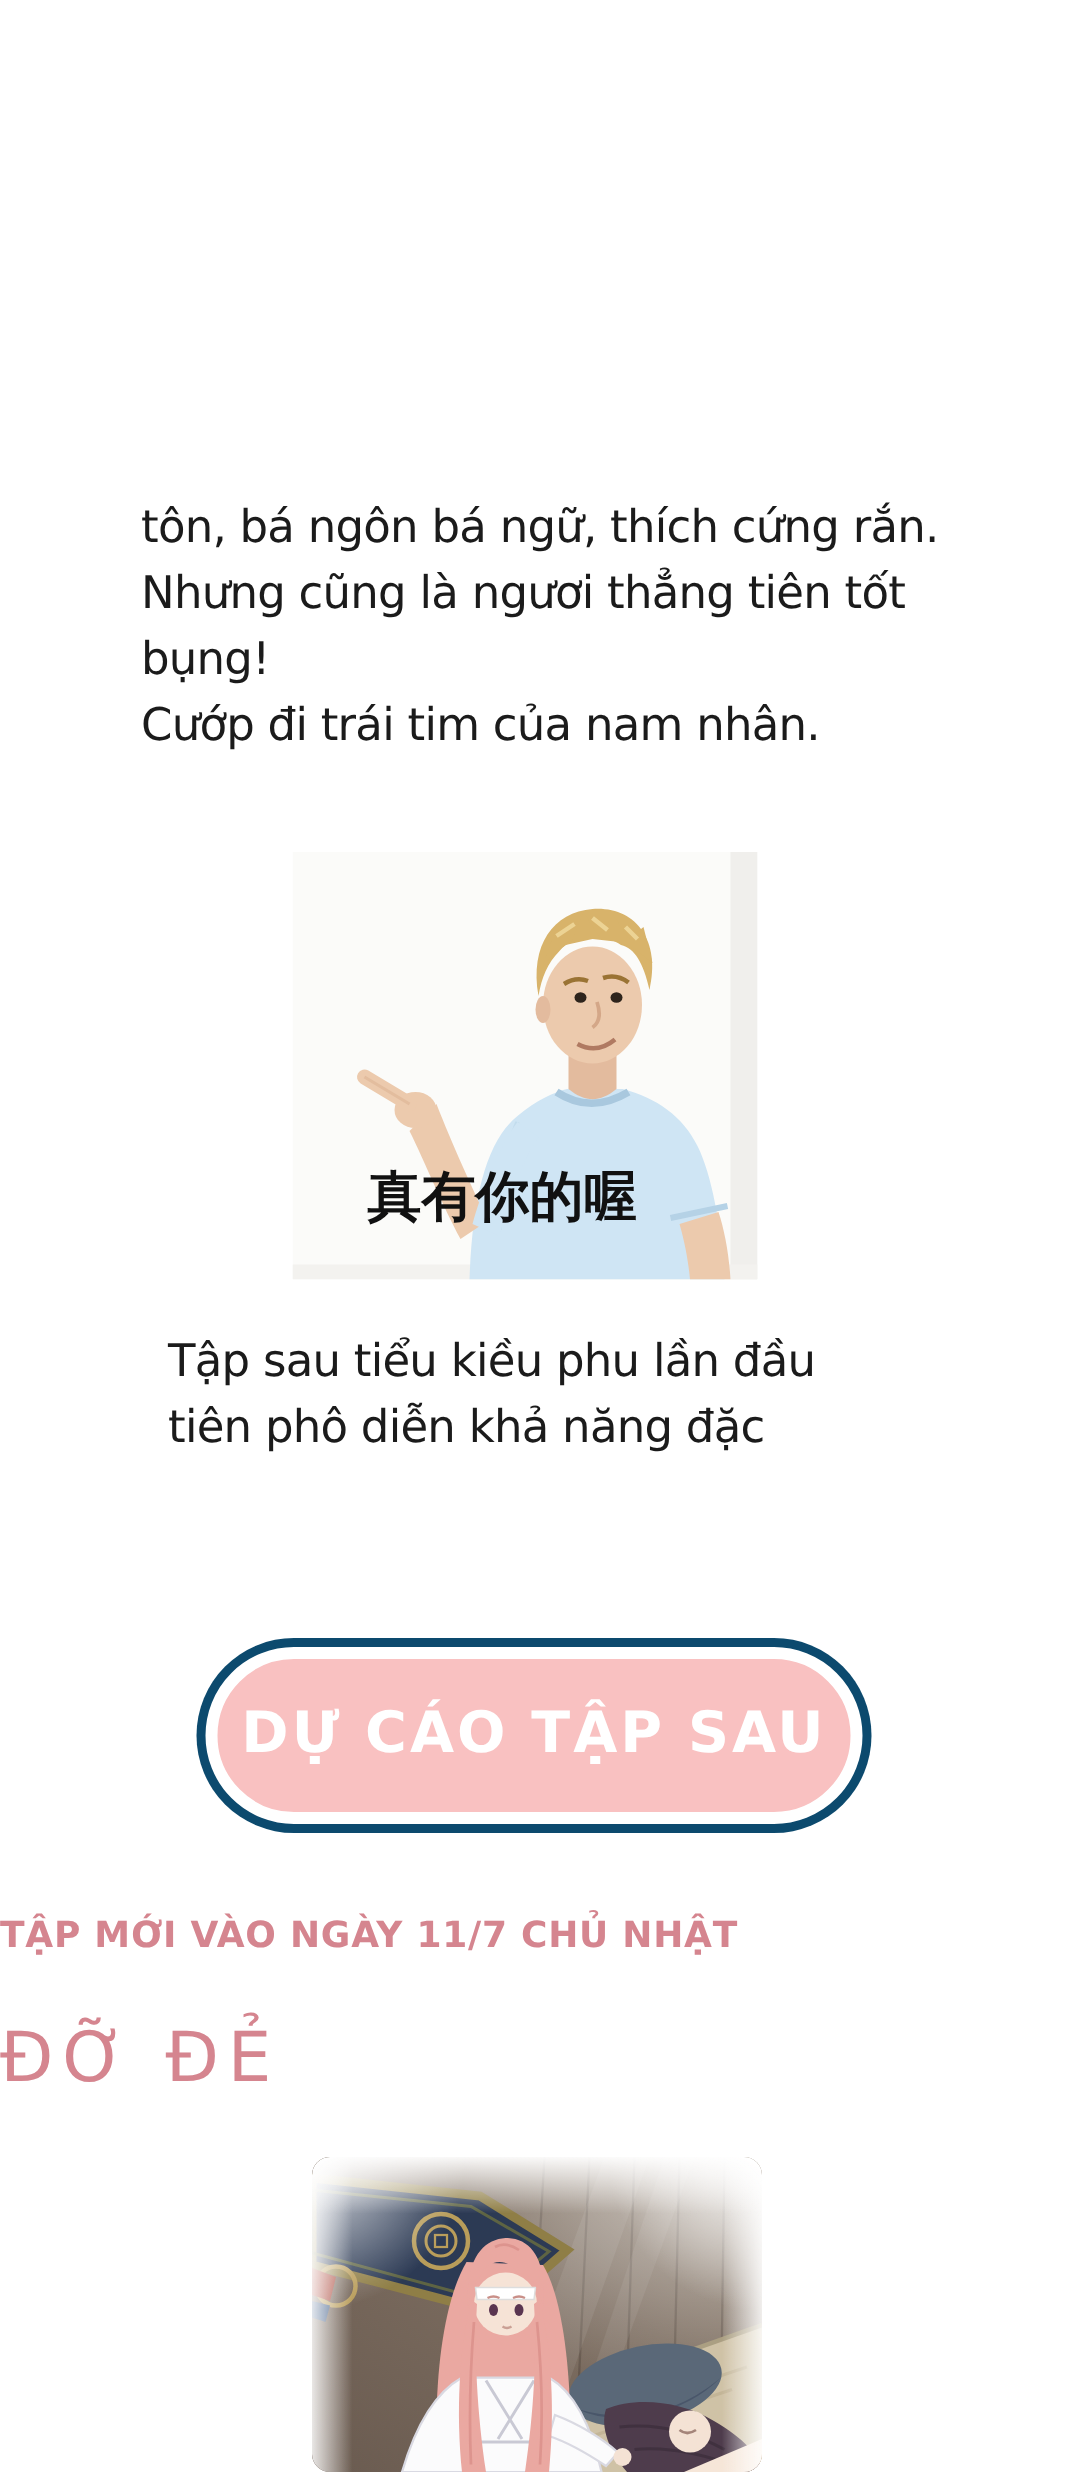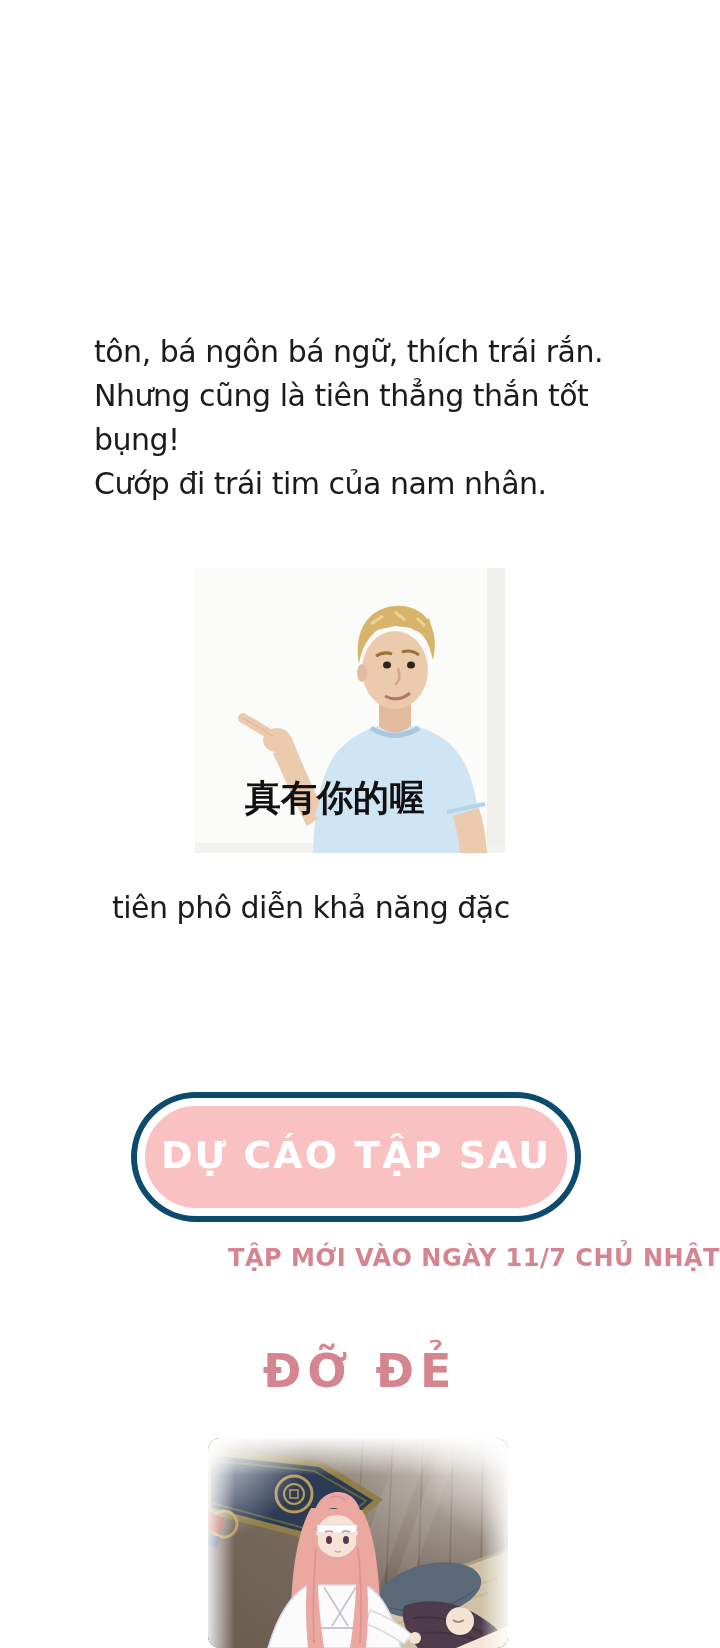--- a/index.html
+++ b/index.html
@@ -39,27 +39,27 @@
     border-radius:59px; background:#f9c1c1;
     display:flex; align-items:center; justify-content:center;
   }
   .preview-btn-label {
     font-size:38px; font-weight:bold; color:#ffffff;
     letter-spacing:2px; white-space:nowrap; padding-bottom:4px;
   }
 
   
   .episode-date {
-    position:absolute; left:0; top:1244px; width:720px;
-    text-align:right; font-size:24px; font-weight:bold;
+    position:absolute; left:0; top:1276px; width:720px;
+    text-align:left; font-size:24px; font-weight:bold;
     color:#d5858f; letter-spacing:0.5px; white-space:nowrap;
   }
   .episode-title {
     position:absolute; left:0; top:1344px; width:720px;
-    text-align:center; font-size:46px; font-weight:bold;
+    text-align:left; font-size:46px; font-weight:normal;
     color:#d5858f; letter-spacing:6px;
   }
 
   
   .comic-panel {
     position:absolute; left:208px; top:1438px; width:300px; height:210px;
     border-radius:12px; overflow:hidden;
   }
   .comic-panel svg { width:100%; height:100%; display:block; }
   .panel-fade {
@@ -69,22 +69,22 @@
       linear-gradient(90deg,  rgba(255,255,255,.85) 0%, rgba(255,255,255,0) 9%),
       linear-gradient(270deg, rgba(255,255,255,.85) 0%, rgba(255,255,255,0) 9%),
       radial-gradient(circle at 0% 0%,   rgba(255,255,255,.9), rgba(255,255,255,0) 28%),
       radial-gradient(circle at 100% 0%, rgba(255,255,255,.9), rgba(255,255,255,0) 28%);
   }
 </style>
 </head>
 <body>
 
 <div class="intro-paragraph">
-  <div>tôn, bá ngôn bá ngữ, thích trái rắn.</div>
-  <div>Nhưng cũng là tiên thẳng thắn tốt bụng!</div>
+  <div>tôn, bá ngôn bá ngữ, thích cứng rắn.</div>
+  <div>Nhưng cũng là ngươi thẳng tiên tốt bụng!</div>
   <div>Cướp đi trái tim của nam nhân.</div>
 </div>
 
 <div class="meme-wrap">
   <svg viewBox="0 0 310 285">
     <rect width="310" height="285" fill="#fbfbf9"></rect>
     <rect x="292" width="18" height="285" fill="#f0efec"></rect>
     <rect y="275" width="310" height="10" fill="#f3f2ef"></rect>
 
     <path d="M118 285 C120 228 130 192 150 176 C163 165 175 160 183 158 L220 158 C243 164 260 176 270 196 C280 216 286 252 288 285 Z" fill="#cfe5f4"></path>
@@ -116,20 +116,21 @@
     <ellipse cx="192" cy="97" rx="4" ry="3.5" fill="#2e241c"></ellipse>
     <ellipse cx="216" cy="97" rx="4" ry="3.5" fill="#2e241c"></ellipse>
     <path d="M203 100 Q207 112 200 117" stroke="#d4a788" stroke-width="2.5" fill="none"></path>
     <path d="M190 128 Q203 135 215 125" stroke="#b07a62" stroke-width="3" fill="none"></path>
 
     <text x="50" y="242" font-size="36" font-weight="bold" font-family="DejaVu Sans, sans-serif" fill="#111111">真有你的喔</text>
   </svg>
 </div>
 
 <div class="outro-paragraph">
+  <div>Tập sau tiểu kiều phu lần đầu</div>
   <div>tiên phô diễn khả năng đặc</div>
 </div>
 
 <div class="preview-btn">
   <div class="preview-btn-inner">
     <span class="preview-btn-label">DỰ CÁO TẬP SAU</span>
   </div>
 </div>
 
 <div class="episode-date">TẬP MỚI VÀO NGÀY 11/7 CHỦ NHẬT</div>

